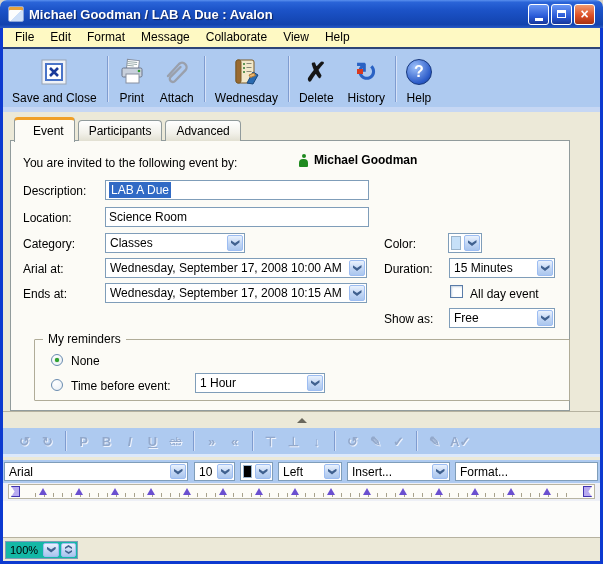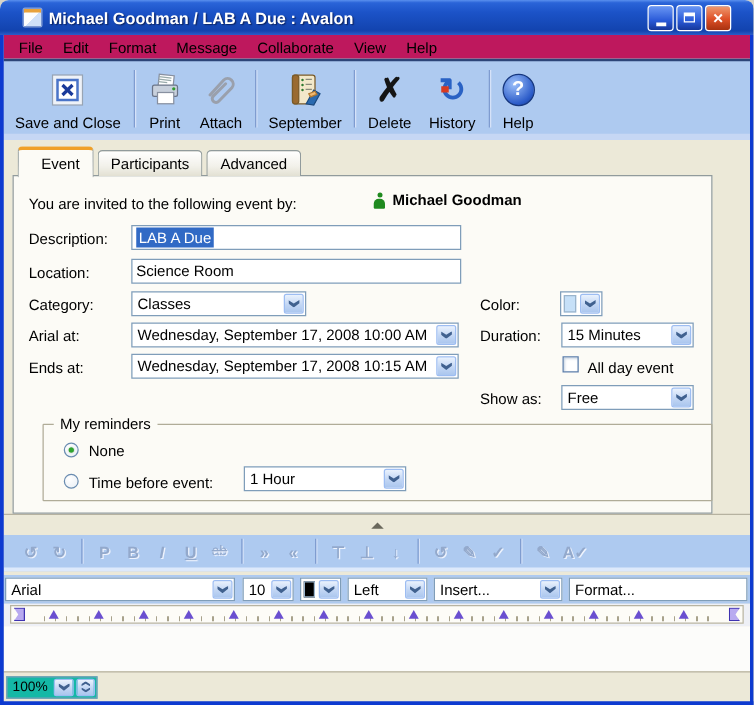--- a/index.html
+++ b/index.html
@@ -6,34 +6,34 @@
   *{box-sizing:border-box;font-family:"Liberation Sans",sans-serif;}
   .window{position:relative;width:603px;height:564px;background:#ece9d8;border-radius:7px 7px 0 0;overflow:hidden;}
   .edge{position:absolute;background:#0d3ad0;z-index:50;}
   .edge.l{left:0;top:28px;bottom:0;width:3px;}
   .edge.r{right:0;top:28px;bottom:0;width:3px;}
   .edge.b{left:0;right:0;bottom:0;height:3px;}
 
   
   .titlebar{position:absolute;left:0;top:0;width:100%;height:28px;
     background:linear-gradient(180deg,#5a90ee 0%,#2a64d8 8%,#1c53c8 35%,#1243ae 88%,#2a5cc8 100%);
-    display:flex;align-items:center;padding:0 18px;color:#fff;}
+    display:flex;align-items:center;padding:0 8px;color:#fff;}
   .win-ico{width:16px;height:16px;margin-right:5px;border-radius:2px;
     background:linear-gradient(135deg,#fdfdfd 0 55%,#cfe0f8 55% 100%);border:1px solid #8aa4d8;
     box-shadow:inset 0 3px 0 #e8a23c;}
   .title-text{font-size:13px;font-weight:bold;text-shadow:1px 1px 1px rgba(10,20,60,.7);flex:1;white-space:nowrap;overflow:hidden;}
   .tb-btns{display:flex;gap:2px;}
   .tbb{width:21px;height:21px;border:1px solid #fff;border-radius:3px;display:flex;align-items:center;justify-content:center;color:#fff;}
   .tbb.min,.tbb.max{background:linear-gradient(#6a97f4,#2a5ad8 60%,#16379b);}
   .tbb.close{background:linear-gradient(#f09a70,#dd4f26 55%,#a83210);font-weight:bold;font-size:14px;line-height:1;}
   .glyph-min{width:8px;height:3px;background:#fff;margin-top:10px;}
   .glyph-max{width:9px;height:8px;border:1px solid #fff;border-top:3px solid #fff;}
 
   
-  .menubar{position:absolute;left:3px;right:3px;top:28px;height:19px;background:#be185d;display:flex;align-items:center;padding-left:4px;}
+  .menubar{position:absolute;left:3px;right:3px;top:28px;height:19px;background:#fef9c3;display:flex;align-items:flex-start;padding-left:4px;}
   .menu-item{font-size:12px;padding:2px 8px;color:#000;}
 
   
   .toolbar{position:absolute;left:3px;right:3px;top:47px;height:65px;background:#aecaf0;border-top:2px solid #2d4578;display:flex;align-items:stretch;padding:3px 2px 0 2px;}
   .toolbar::after{content:"";position:absolute;left:0;right:0;bottom:0;height:5px;background:#c6d7f4;}
   .tbtn{display:flex;flex-direction:column;align-items:center;justify-content:flex-start;padding:4px 7px 2px 7px;gap:3px;}
   .tbtn .ic{height:32px;display:flex;align-items:center;justify-content:center;}
   .tbtn .lb{font-size:12px;color:#000;}
   .tsep{width:1px;background:#7f9cd0;margin:4px 3px 10px 3px;box-shadow:1px 0 0 #d6e2f8;}
   .ic-delete{font-size:26px;font-weight:bold;color:#151515;line-height:1;}
@@ -179,21 +179,21 @@
             <rect x="5" y="2" width="18" height="23" rx="2" fill="#f2e8ca" stroke="#7a5a28"></rect>
             <rect x="5" y="2" width="5" height="23" rx="2" fill="#9a6a30" stroke="#7a5a28"></rect>
             <circle cx="13" cy="6" r="1" fill="#2f7a2f"></circle>
             <circle cx="13" cy="10" r="1" fill="#2f7a2f"></circle>
             <circle cx="13" cy="14" r="1" fill="#2f7a2f"></circle>
             <path d="M15.5 5.5 h5 M15.5 9.5 h5 M15.5 13.5 h5" stroke="#8a8a7a" stroke-width="1"></path>
             <path d="M16 25 L22 14 L27 17 L22 26 Z" fill="#2a6ab0" stroke="#1a4a80"></path>
             <path d="M18 17 l5 -2 l1.5 2.5 l-5 2 Z" fill="#f0b870" stroke="#b07830"></path>
           </svg>
       </span>
-      <span class="lb">September</span>
+      <span class="lb">Wednesday</span>
     </div>
     <div class="tsep"></div>
     <div class="tbtn">
       <span class="ic">
           <span class="ic-delete">✗</span>
         </span>
       <span class="lb">Delete</span>
     </div>
     <div class="tbtn">
       <span class="ic">

